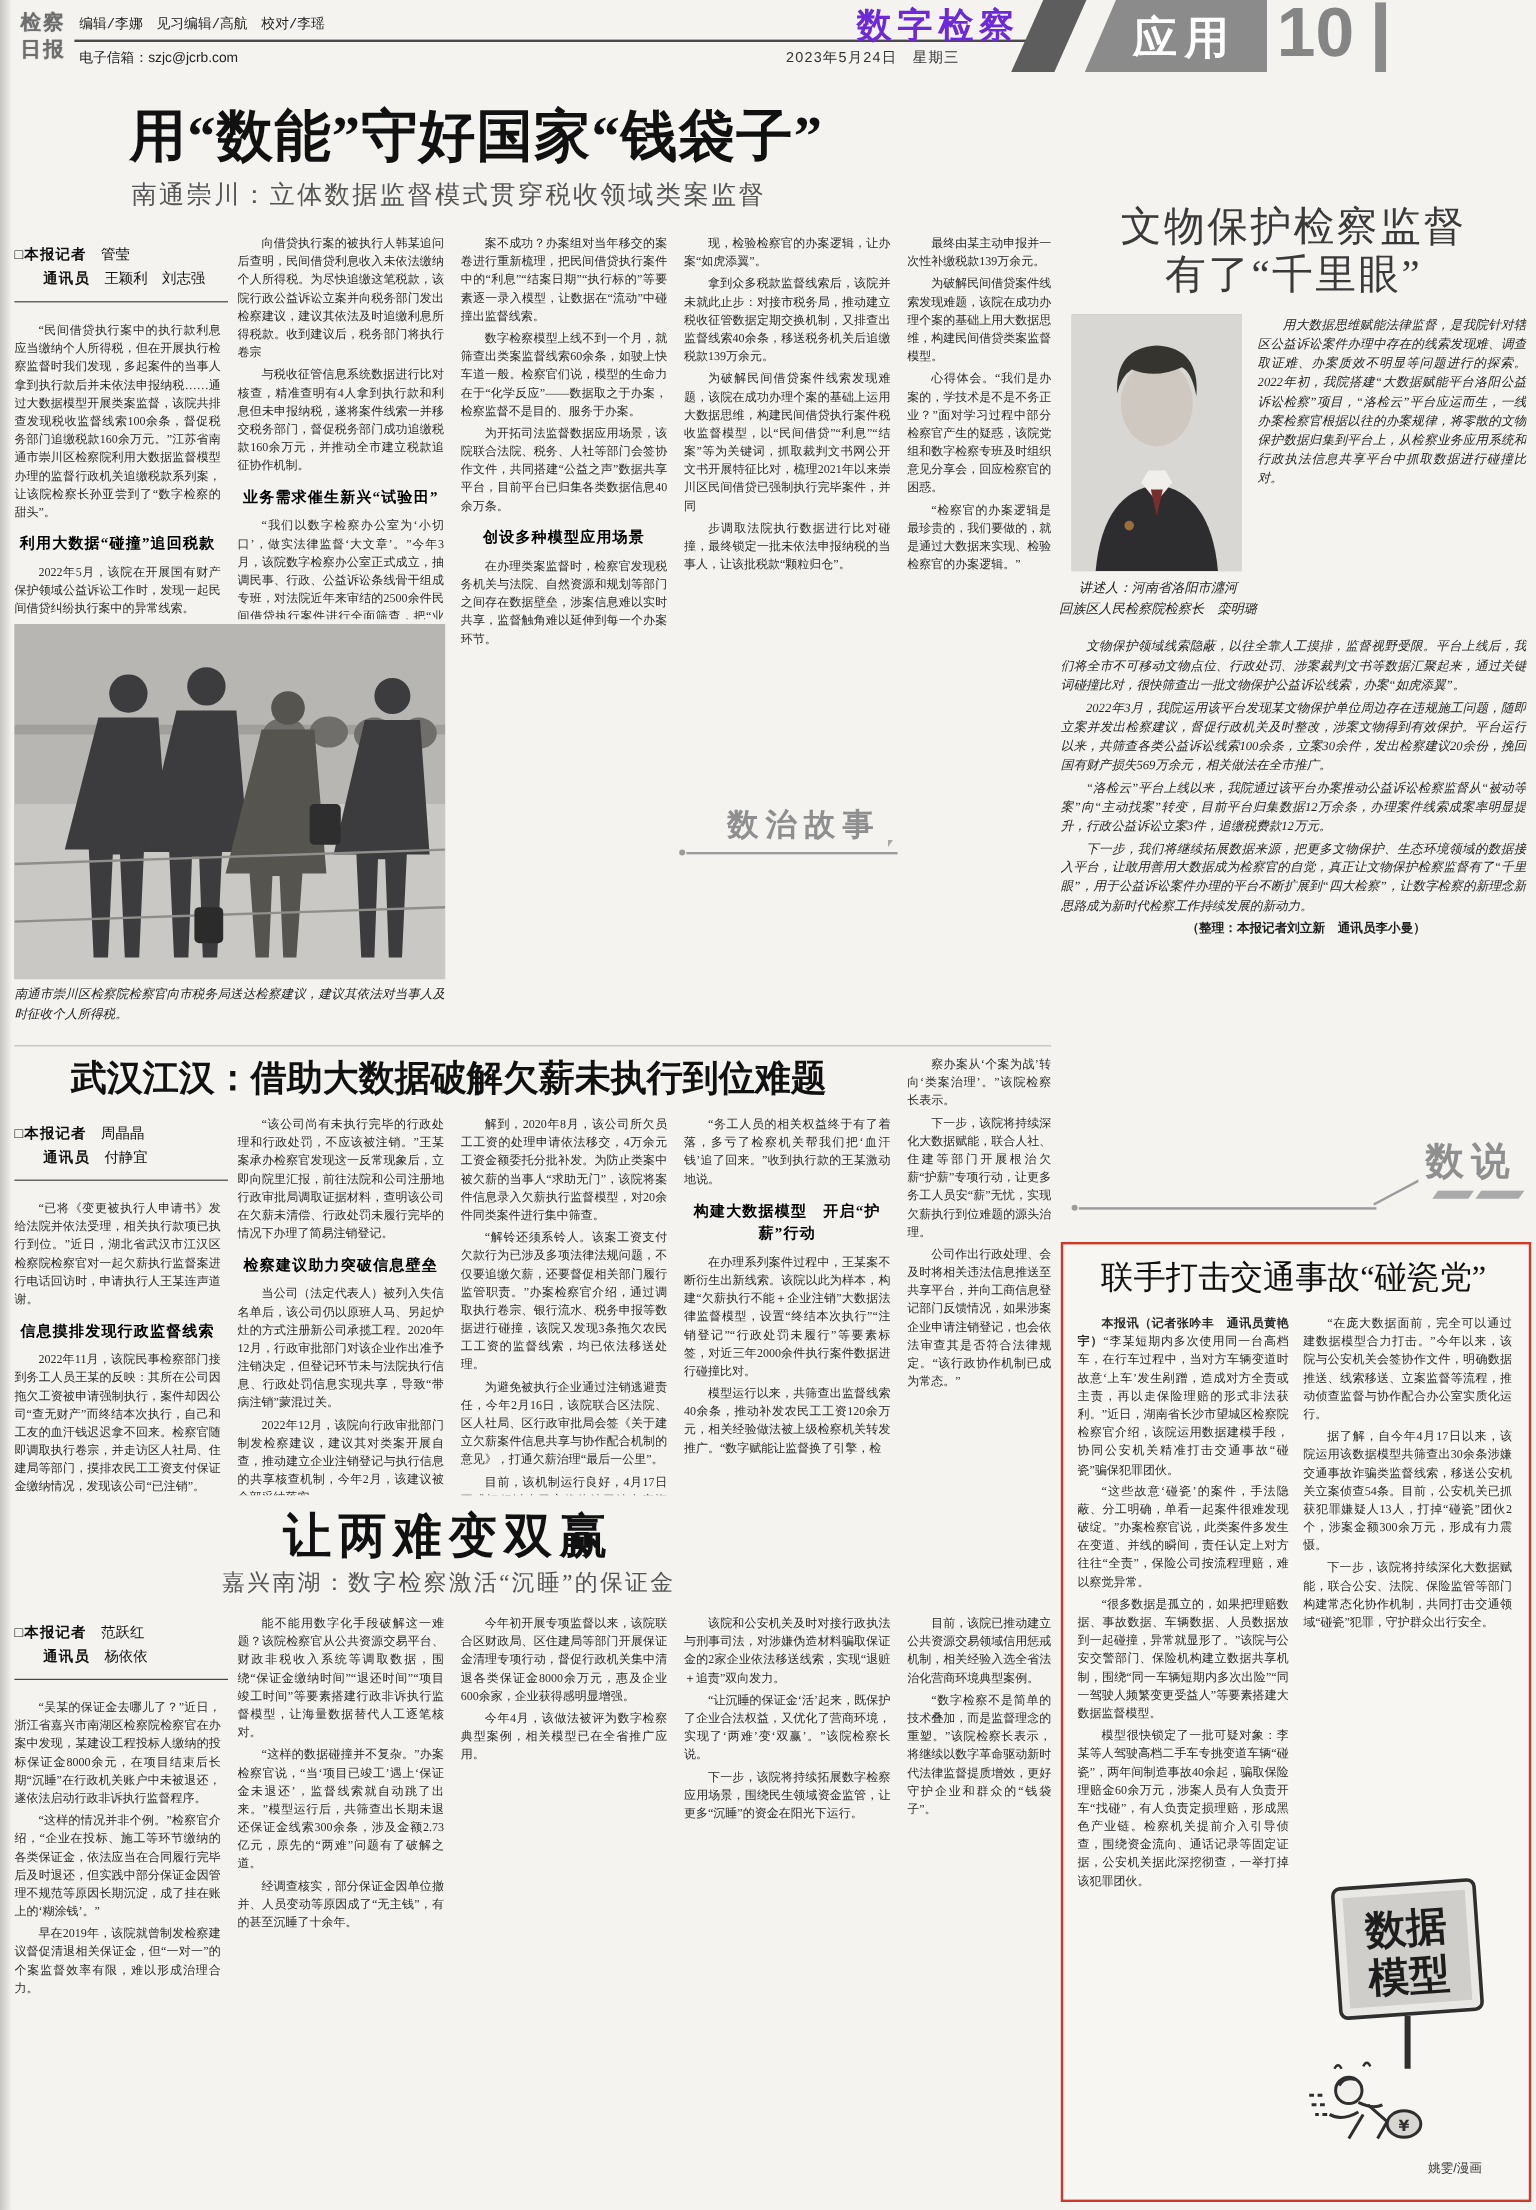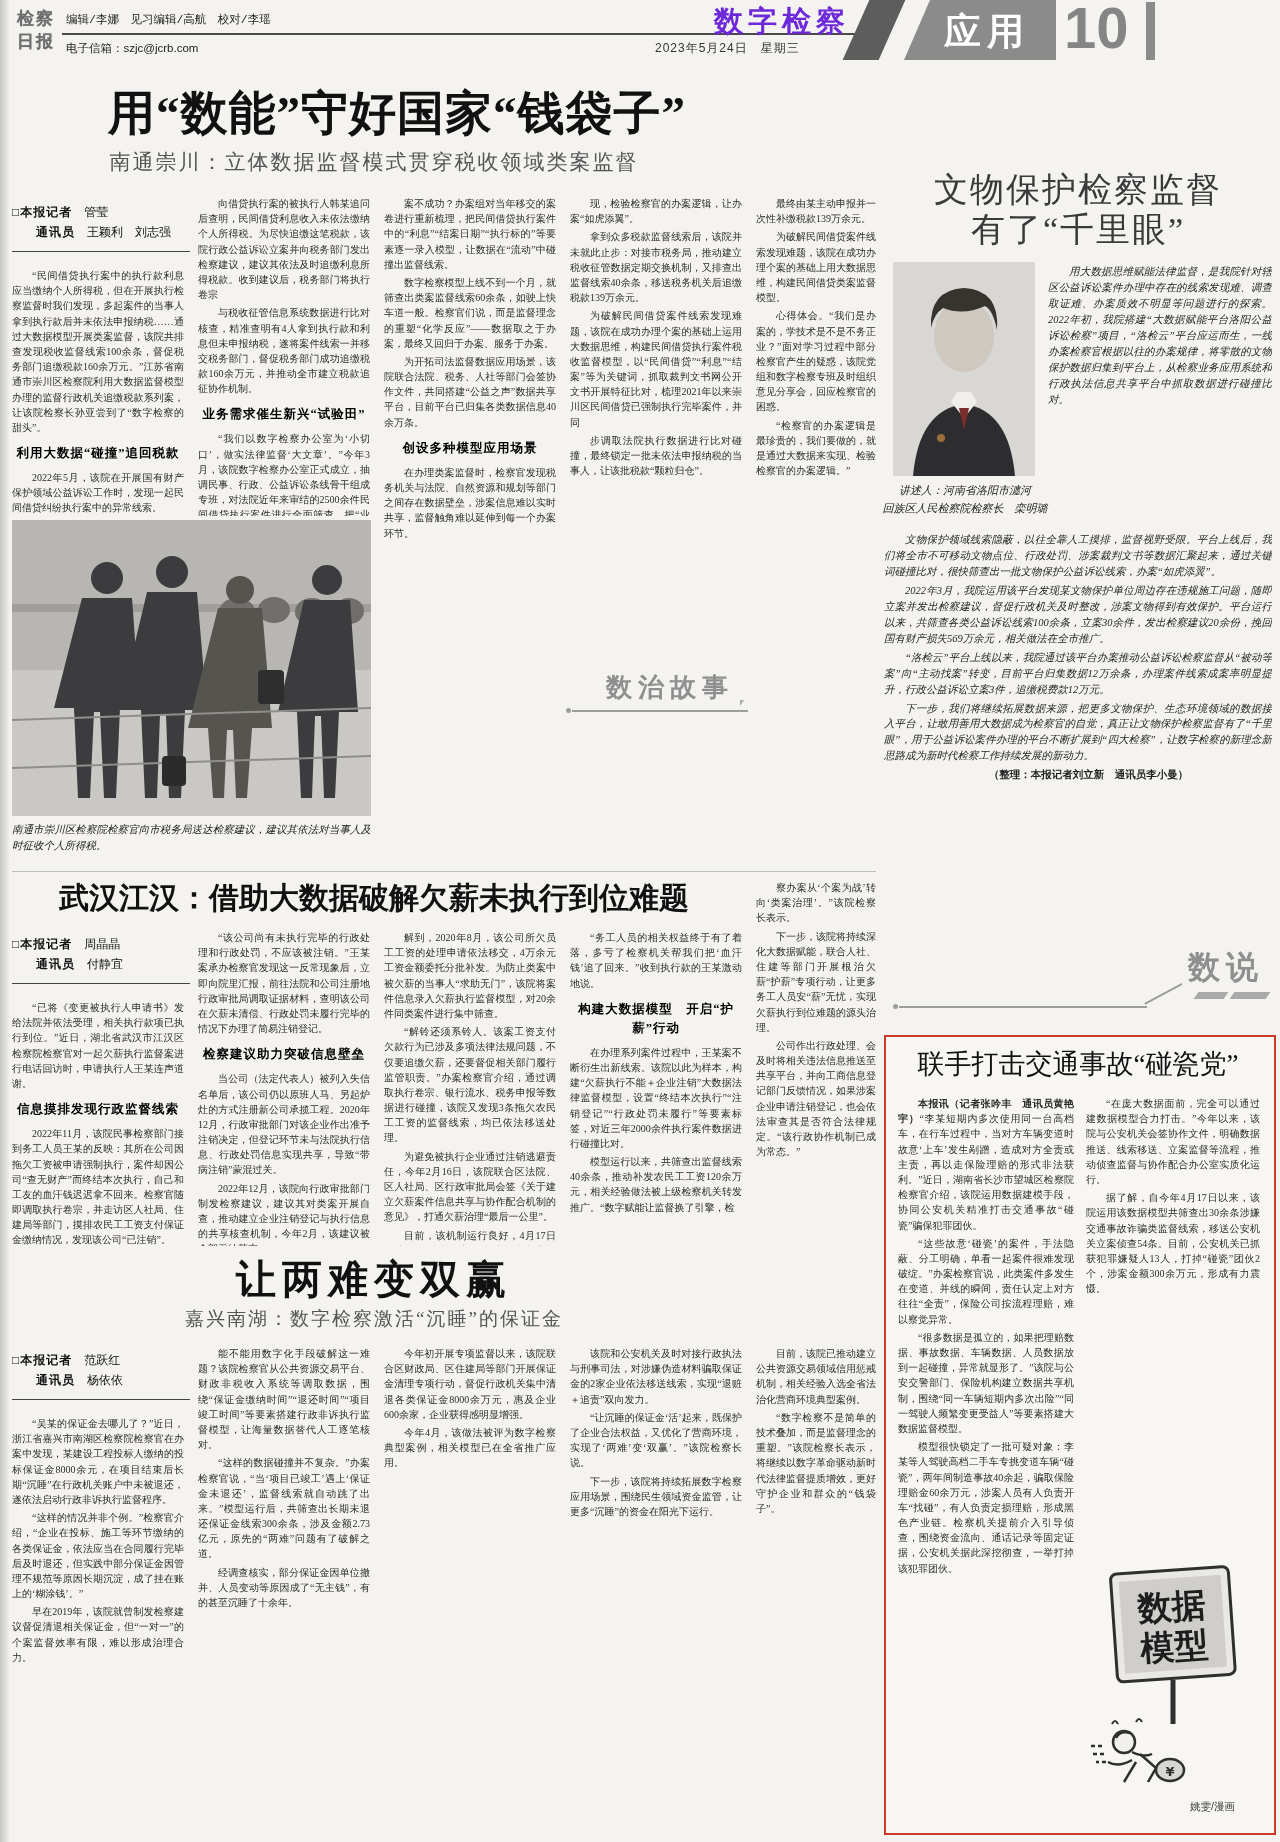--- a/index.html
+++ b/index.html
@@ -92,21 +92,21 @@
       <p class="para">2022年5月，该院在开展国有财产保护领域公益诉讼工作时，发现一起民间借贷纠纷执行案中的异常线索。</p>
     </div>
   <div class="abs col" style="left:198px;top:196px;width:172px;height:320px;">
       <p class="para">向借贷执行案的被执行人韩某追问后查明，民间借贷利息收入未依法缴纳个人所得税。为尽快追缴这笔税款，该院行政公益诉讼立案并向税务部门发出检察建议，建议其依法及时追缴利息所得税款。收到建议后，税务部门将执行卷宗</p>
       <p class="para">与税收征管信息系统数据进行比对核查，精准查明有4人拿到执行款和利息但未申报纳税，遂将案件线索一并移交税务部门，督促税务部门成功追缴税款160余万元，并推动全市建立税款追征协作机制。</p>
       <h4 class="colhead">业务需求催生新兴“试验田”</h4>
       <p class="para">“我们以数字检察办公室为‘小切口’，做实法律监督‘大文章’。”今年3月，该院数字检察办公室正式成立，抽调民事、行政、公益诉讼条线骨干组成专班，对法院近年来审结的2500余件民间借贷执行案件进行全面筛查，把“业务需求”变为办案模式升级的“发动机”，让更多隐藏线索浮出水面。</p>
     </div>
   <div class="abs col" style="left:384px;top:196px;width:172px;height:672px;">
       <p class="para">案不成功？办案组对当年移交的案卷进行重新梳理，把民间借贷执行案件中的“利息”“结案日期”“执行标的”等要素逐一录入模型，让数据在“流动”中碰撞出监督线索。</p>
-      <p class="para">数字检察模型上线不到一个月，就筛查出类案监督线索60余条，如驶上快车道一般。检察官们说，而是监督理念的重塑“化学反应”——数据取之于办案，最终又回归于办案、服务于办案。</p>
+      <p class="para">数字检察模型上线不到一个月，就筛查出类案监督线索60余条，如驶上快车道一般。检察官们说，模型的生命力在于“化学反应”——数据取之于办案，检察监督不是目的、服务于办案。</p>
       <p class="para">为开拓司法监督数据应用场景，该院联合法院、税务、人社等部门会签协作文件，共同搭建“公益之声”数据共享平台，目前平台已归集各类数据信息40余万条。</p>
       <h4 class="colhead">创设多种模型应用场景</h4>
       <p class="para">在办理类案监督时，检察官发现税务机关与法院、自然资源和规划等部门之间存在数据壁垒，涉案信息难以实时共享，监督触角难以延伸到每一个办案环节。</p>
     </div>
   <div class="abs col" style="left:570px;top:196px;width:172px;height:672px;">
       <p class="para">现，检验检察官的办案逻辑，让办案“如虎添翼”。</p>
       <p class="para">拿到众多税款监督线索后，该院并未就此止步：对接市税务局，推动建立税收征管数据定期交换机制，又排查出监督线索40余条，移送税务机关后追缴税款139万余元。</p>
       <p class="para">为破解民间借贷案件线索发现难题，该院在成功办理个案的基础上运用大数据思维，构建民间借贷执行案件税收监督模型，以“民间借贷”“利息”“结案”等为关键词，抓取裁判文书网公开文书开展特征比对，梳理2021年以来崇川区民间借贷已强制执行完毕案件，并同</p>
       <p class="para">步调取法院执行数据进行比对碰撞，最终锁定一批未依法申报纳税的当事人，让该批税款“颗粒归仓”。</p>
     </div>
@@ -266,20 +266,21 @@
   <div class="abs red-hl">联手打击交通事故“碰瓷党”</div>
   <div class="abs col" style="left:898px;top:1096px;width:176px;height:724px;">
       <p class="para"><b>本报讯（记者张吟丰　通讯员黄艳宇）</b>“李某短期内多次使用同一台高档车，在行车过程中，当对方车辆变道时故意‘上车’发生剐蹭，造成对方全责或主责，再以走保险理赔的形式非法获利。”近日，湖南省长沙市望城区检察院检察官介绍，该院运用数据建模手段，协同公安机关精准打击交通事故“碰瓷”骗保犯罪团伙。</p>
       <p class="para">“这些故意‘碰瓷’的案件，手法隐蔽、分工明确，单看一起案件很难发现破绽。”办案检察官说，此类案件多发生在变道、并线的瞬间，责任认定上对方往往“全责”，保险公司按流程理赔，难以察觉异常。</p>
       <p class="para">“很多数据是孤立的，如果把理赔数据、事故数据、车辆数据、人员数据放到一起碰撞，异常就显形了。”该院与公安交警部门、保险机构建立数据共享机制，围绕“同一车辆短期内多次出险”“同一驾驶人频繁变更受益人”等要素搭建大数据监督模型。</p>
       <p class="para">模型很快锁定了一批可疑对象：李某等人驾驶高档二手车专挑变道车辆“碰瓷”，两年间制造事故40余起，骗取保险理赔金60余万元，涉案人员有人负责开车“找碰”，有人负责定损理赔，形成黑色产业链。检察机关提前介入引导侦查，围绕资金流向、通话记录等固定证据，公安机关据此深挖彻查，一举打掉该犯罪团伙。</p>
     </div>
   <div class="abs col" style="left:1086px;top:1096px;width:174px;height:450px;">
       <p class="para">“在庞大数据面前，完全可以通过建数据模型合力打击。”今年以来，该院与公安机关会签协作文件，明确数据推送、线索移送、立案监督等流程，推动侦查监督与协作配合办公室实质化运行。</p>
       <p class="para">据了解，自今年4月17日以来，该院运用该数据模型共筛查出30余条涉嫌交通事故诈骗类监督线索，移送公安机关立案侦查54条。目前，公安机关已抓获犯罪嫌疑人13人，打掉“碰瓷”团伙2个，涉案金额300余万元，形成有力震慑。</p>
+      <p class="para">下一步，该院将持续深化大数据赋能，联合公安、法院、保险监管等部门构建常态化协作机制，共同打击交通领域“碰瓷”犯罪，守护群众出行安全。</p>
     </div>
 
   <div class="abs" style="left:1086px;top:1556px;width:174px;height:240px;">
     <svg width="174" height="240" viewBox="0 0 174 240">
       <g transform="rotate(-4 90 70)">
         <rect x="28" y="14" width="118" height="108" rx="6" fill="#e9e8e4" stroke="#2f2f2f" stroke-width="3"></rect>
         <rect x="36" y="22" width="102" height="92" fill="#cfcecb"></rect>
         <text x="87" y="62" text-anchor="middle" font-size="34" font-weight="bold" fill="#1d1d1d" font-family="'Liberation Sans',sans-serif" id="sign1">数据</text>
         <text x="87" y="102" text-anchor="middle" font-size="34" font-weight="bold" fill="#1d1d1d" font-family="'Liberation Sans',sans-serif" id="sign2">模型</text>
       </g>

